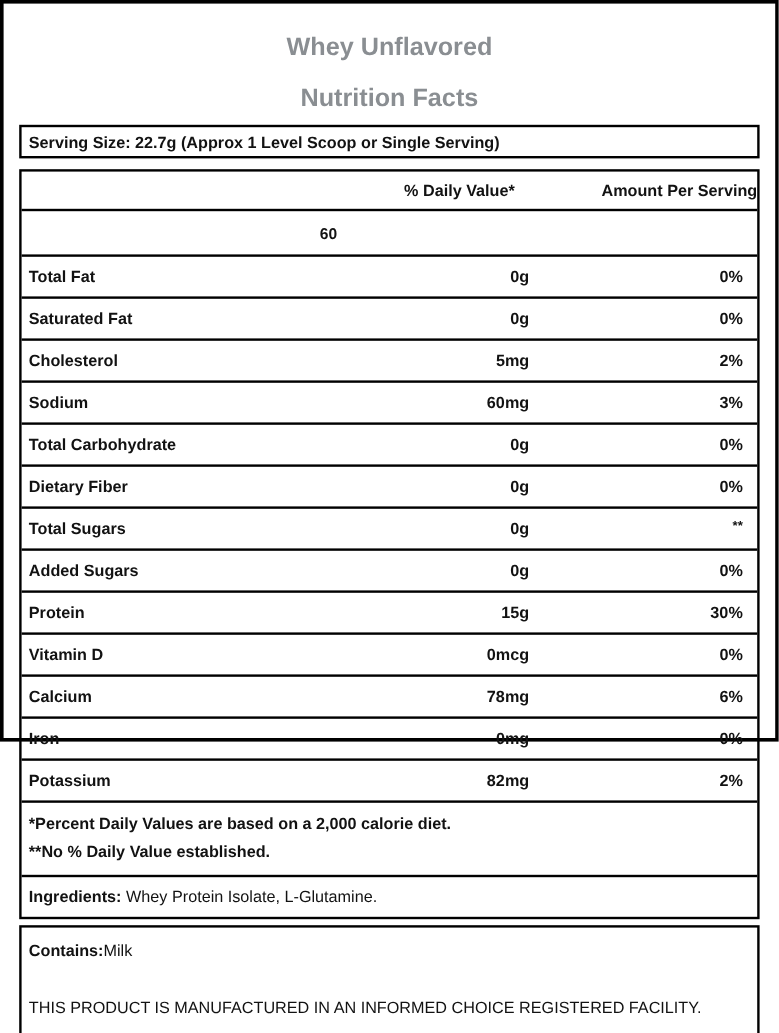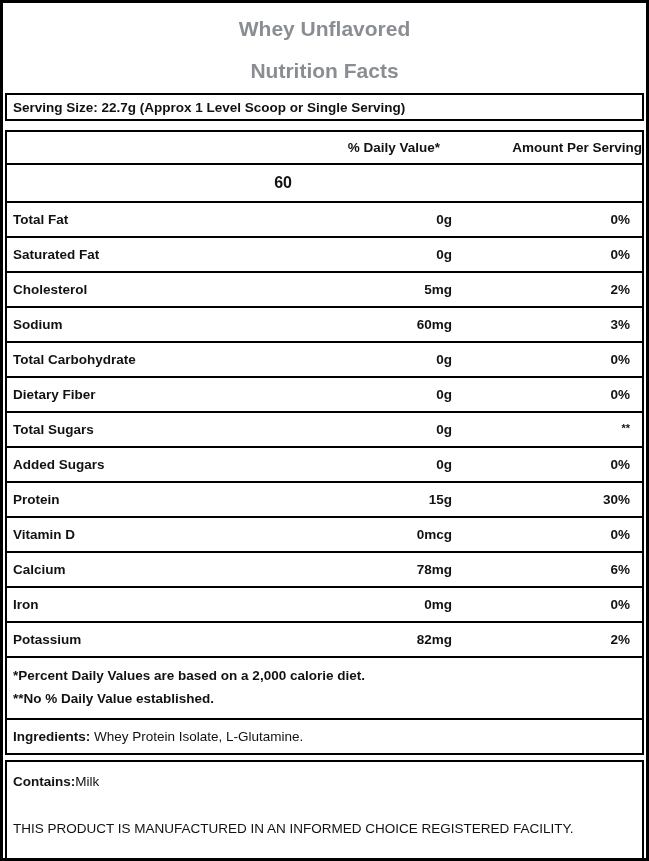--- a/index.html
+++ b/index.html
@@ -8,23 +8,23 @@
     --title-gray:#8a8e92;
     --bg:#ffffff;
   }
   html,body{margin:0;padding:0;background:var(--bg);}
   body{
     width:649px;height:861px;overflow:hidden;
     font-family:"Liberation Sans",sans-serif;
     color:var(--text-color);
   }
   .outer{
-    box-sizing:border-box;width:649px;height:861px;
+    box-sizing:border-box;width:649px;height:618px;
     border:3px solid var(--border-color);
-    padding:2px;background:var(--bg);
+    padding:13px;background:var(--bg);
   }
   .titles{text-align:center;padding:13px 0 11px 0;}
   .title-line{font-size:21px;font-weight:bold;color:var(--title-gray);line-height:22px;}
   .title-line + .title-line{margin-top:20px;}
 
   .box{box-sizing:border-box;border:2px solid var(--border-color);}
   .serving{
     height:28px;display:flex;align-items:center;
     padding:0 6px;font-size:13.5px;font-weight:bold;
     margin-bottom:9px;
@@ -40,21 +40,21 @@
   }
   .row:last-child{border-bottom:none;}
   .cell.name{padding-left:6px;}
   .cell.amt{text-align:right;}
   .cell.dv{text-align:right;padding-right:12px;}
   .dv.sup{font-size:11px;}
   .dv.sup span{vertical-align:4px;}
   .hdr{min-height:31px;}
   .cal{min-height:36px;}
   .cal .name{font-size:17.5px;letter-spacing:0.2px;}
-  .cal .amt{font-size:16px;}
+  .cal .amt{font-size:13px;}
 
   .footnote-row{
     display:block;border-bottom:2px solid var(--border-color);
     padding:6px 6px 8px 6px;font-size:13.5px;font-weight:bold;
   }
   .footnote-line{line-height:23px;}
 
   .ingredients-row{
     min-height:33px;display:flex;align-items:center;
     padding:0 6px;font-size:13.5px;

